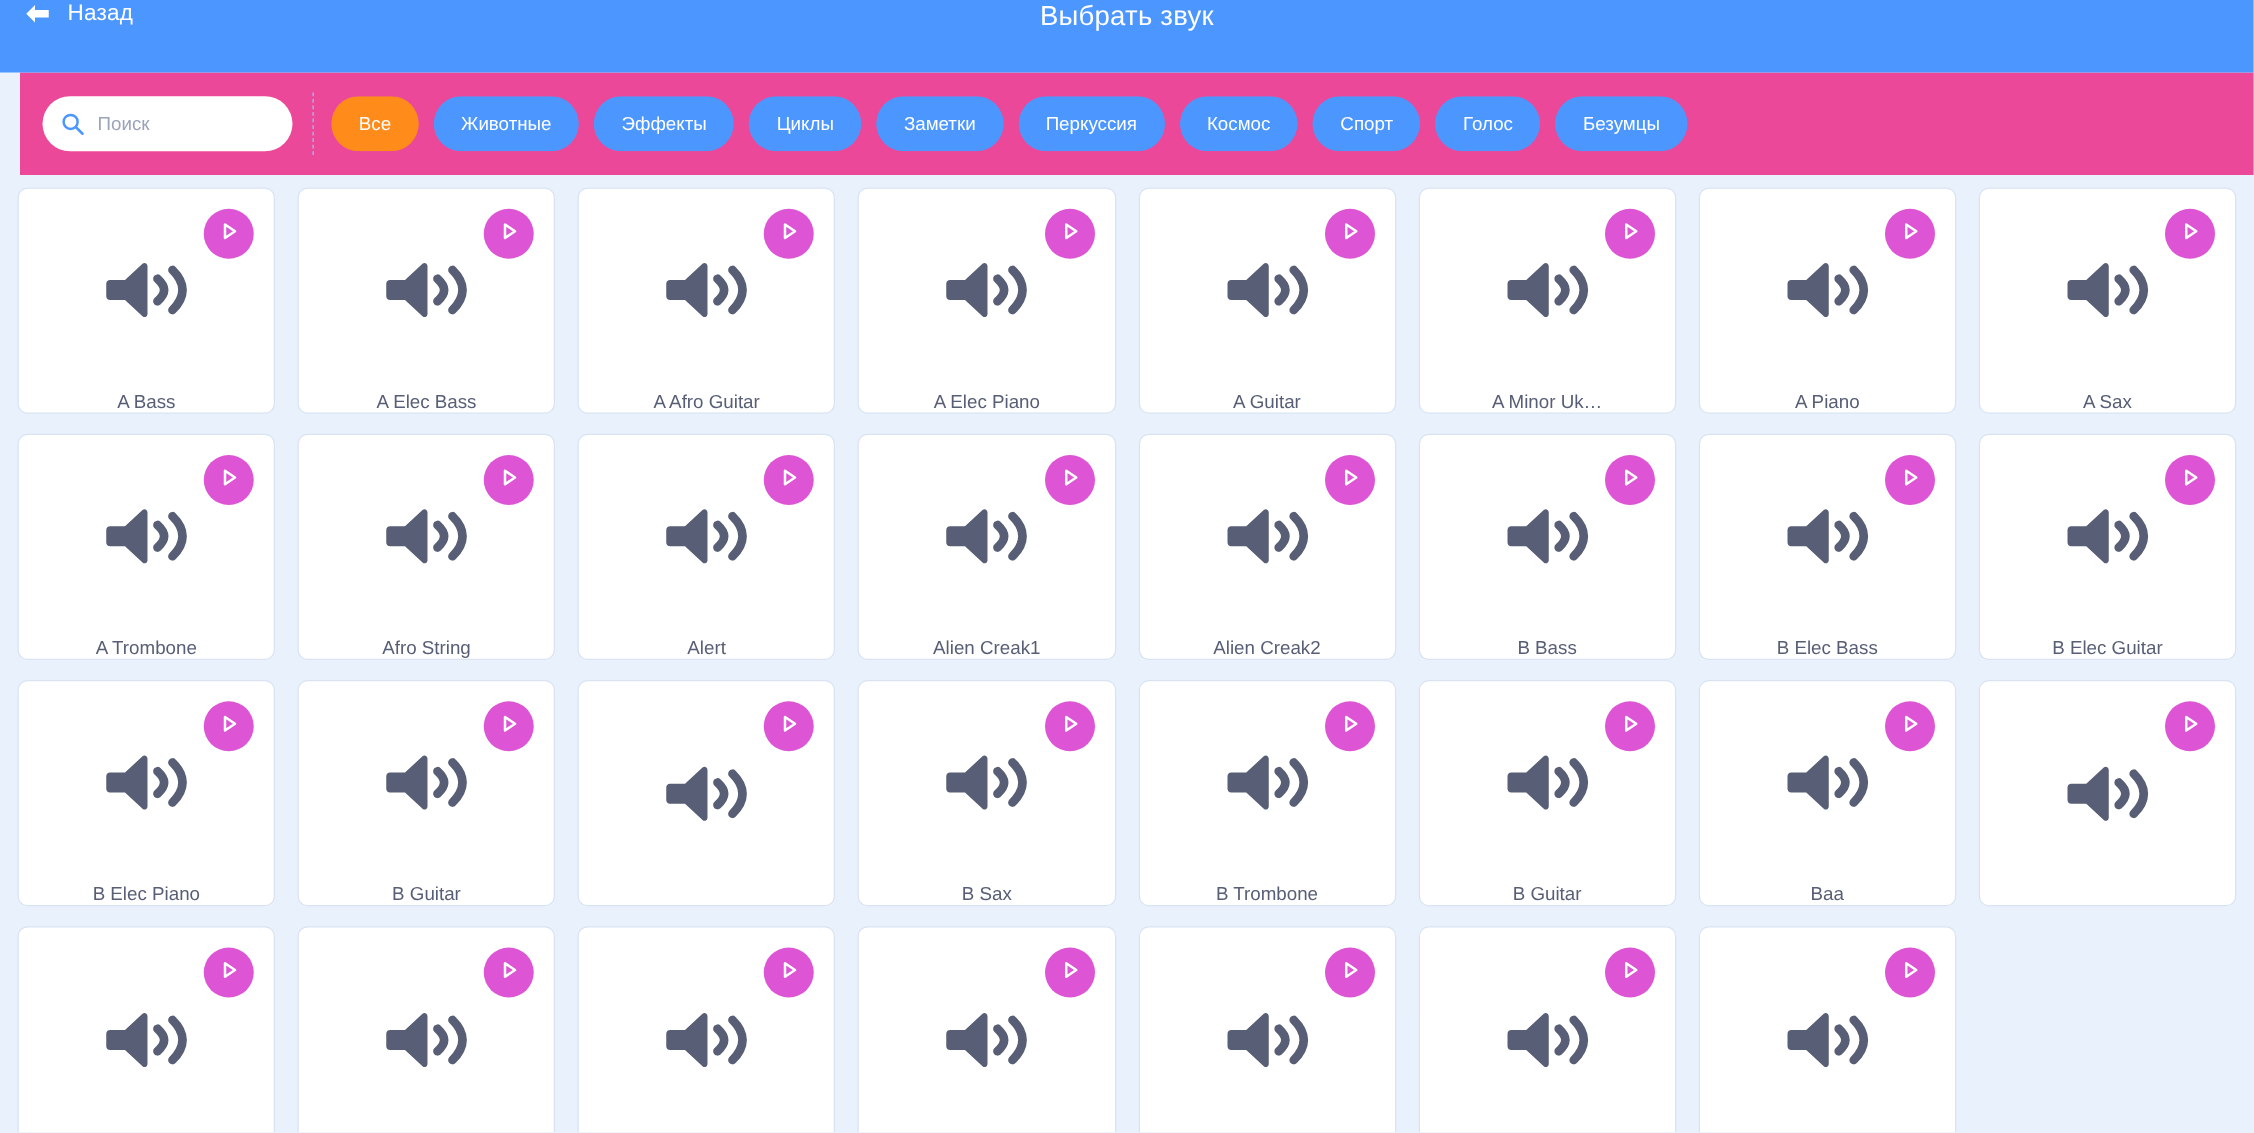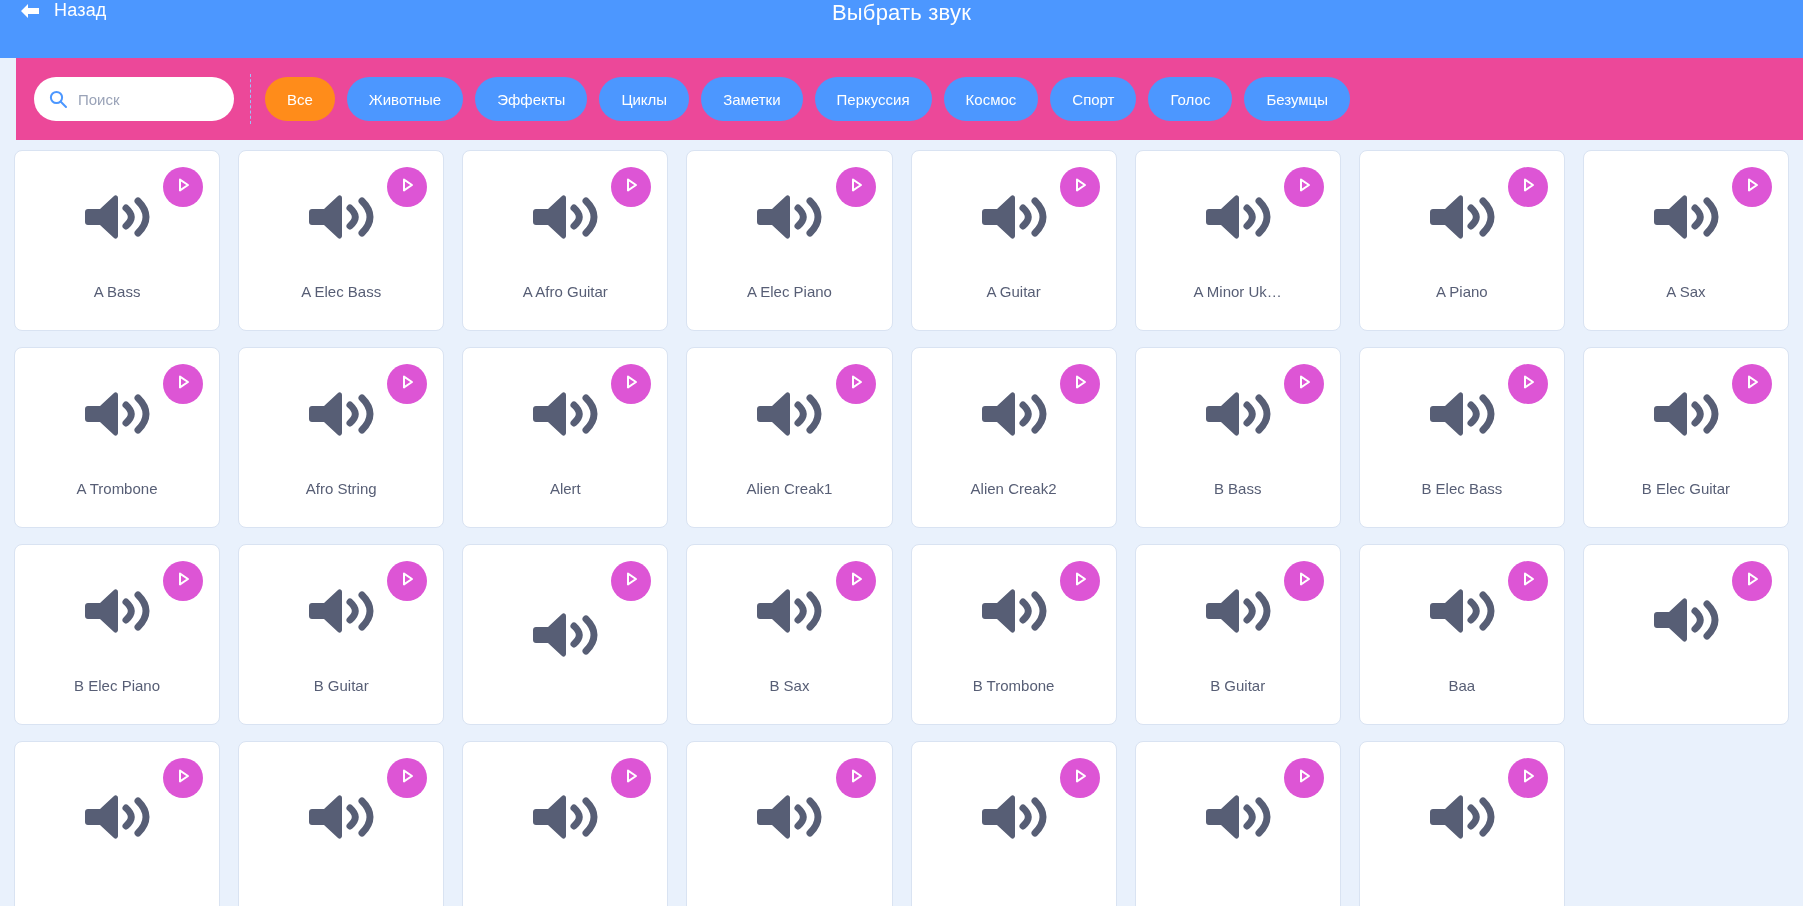--- a/index.html
+++ b/index.html
@@ -151,21 +151,21 @@
     background: #dd55d5;
     display: flex;
     align-items: center;
     justify-content: center;
   }
   .tile-label {
     width: 100%;
     text-align: center;
     font-size: 15px;
     color: #575e75;
-    padding: 0 8px 30px 8px;
+    padding: 0 8px 0 8px;
     white-space: nowrap;
     overflow: hidden;
     text-overflow: ellipsis;
   }
 </style>
 </head>
 <body>
 
 <div class="header">
   <div class="back-button">

